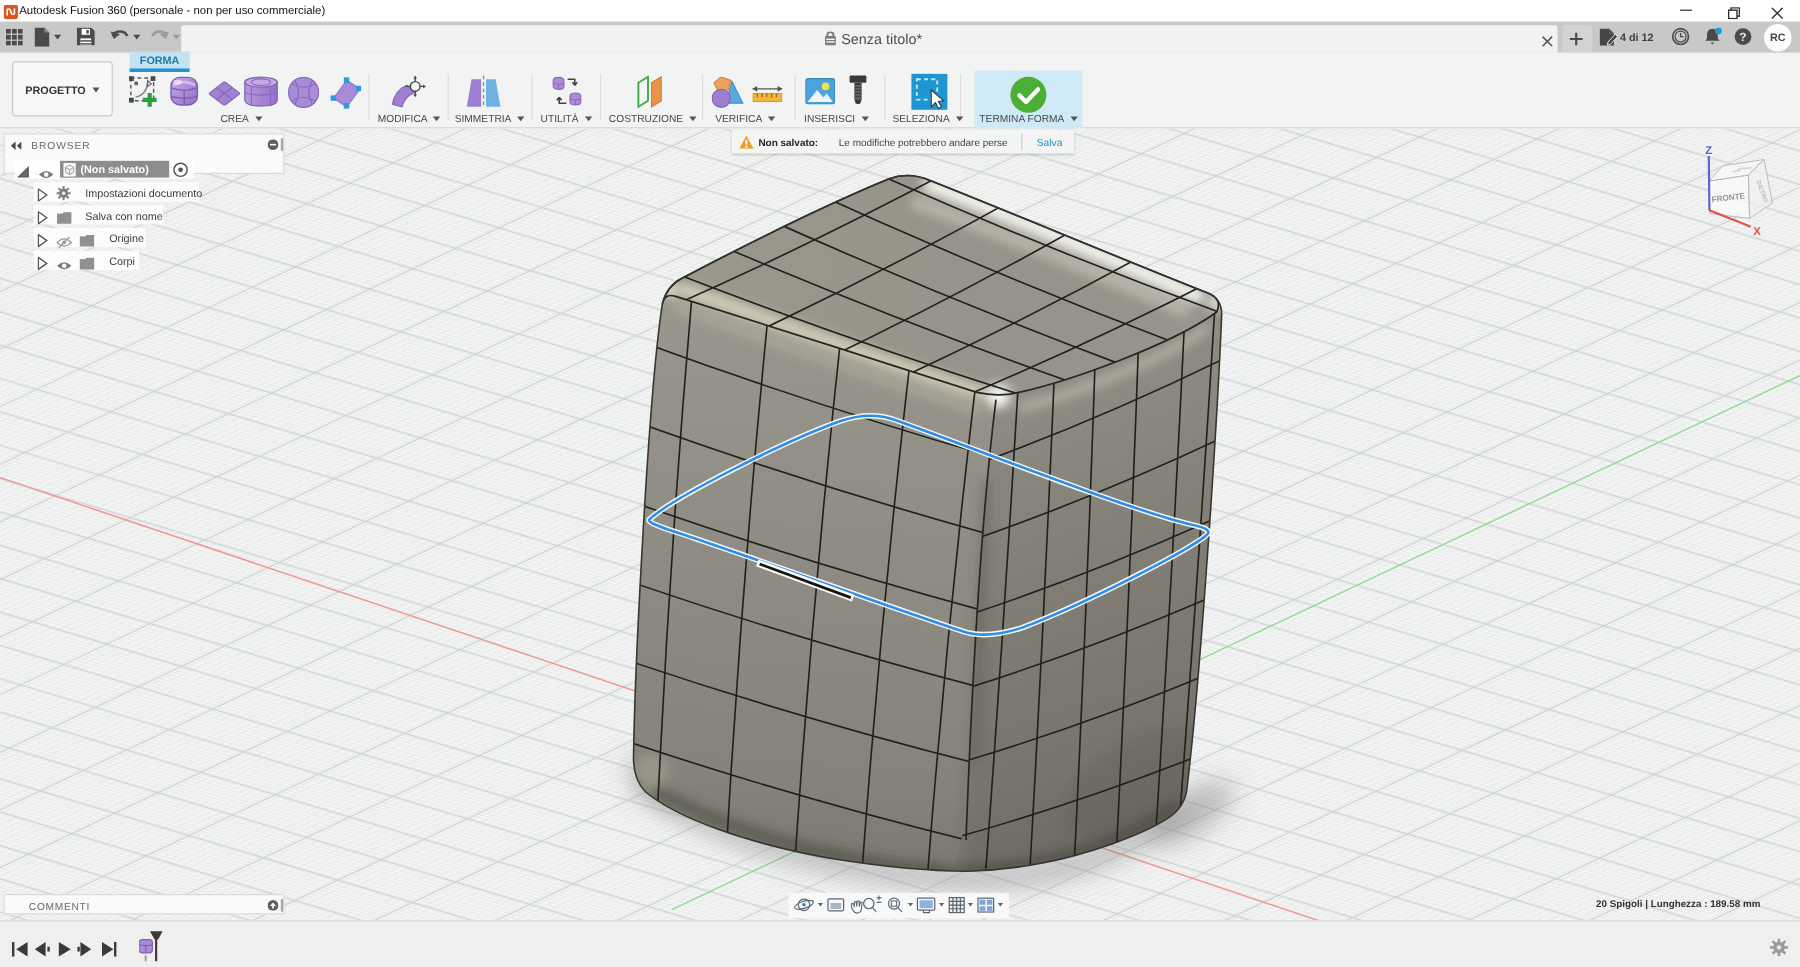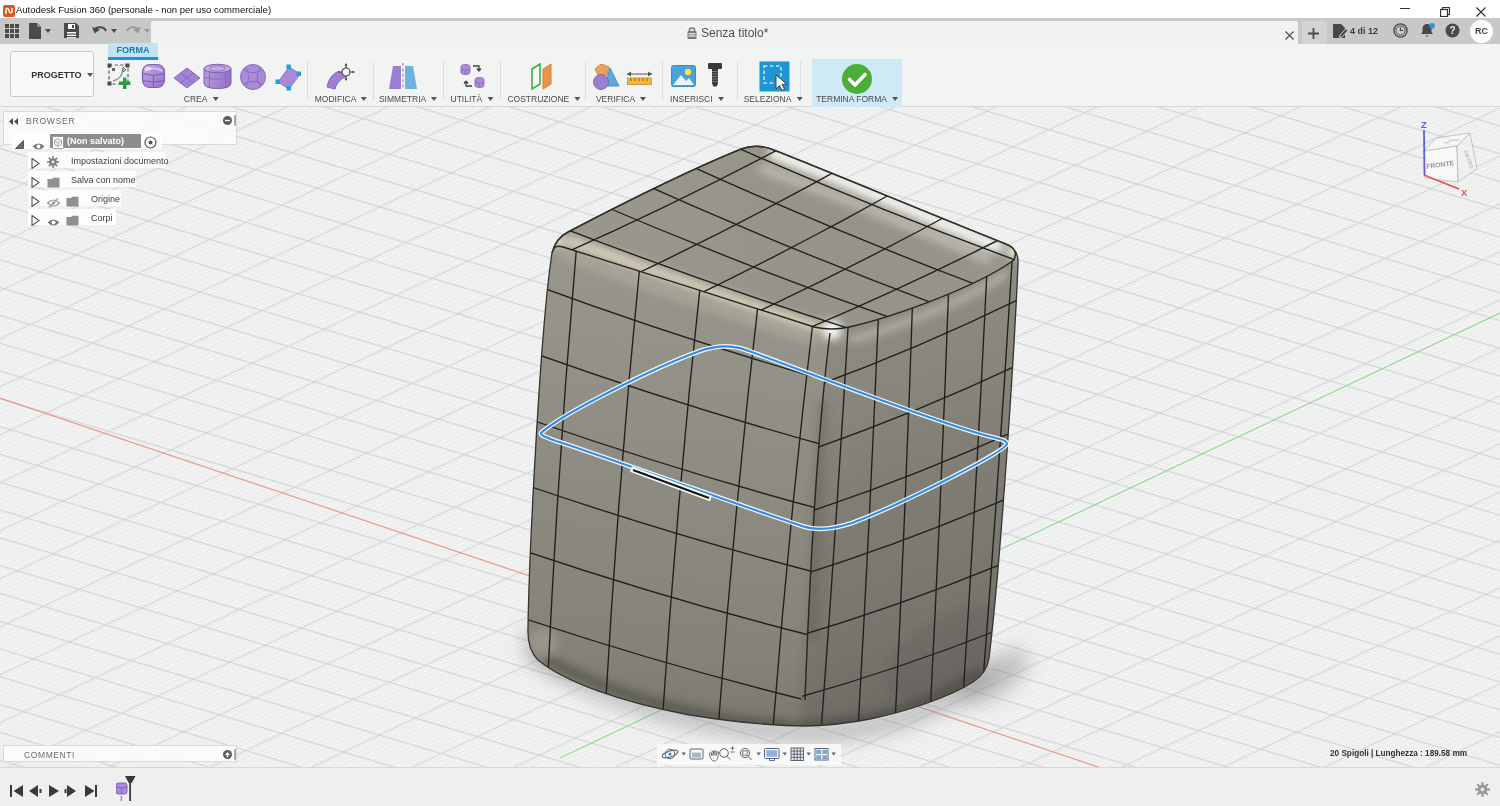--- a/index.html
+++ b/index.html
@@ -5,21 +5,21 @@
 #stage{position:relative;width:1500px;height:806px}
 .abs{position:absolute}
 
 #titlebar{left:0;top:0;width:1500px;height:34px;background:#ffffff}
 
 #tabrow{left:0;top:18px;width:1500px;height:26px;background:#c8c8c8}
 #activetab{position:absolute;left:151px;top:3px;width:1147px;height:23px;background:#f1f2f2;border-radius:2px 2px 0 0}
 #plustab{position:absolute;left:1302px;top:3px;width:25px;height:23px;background:#d3d3d3;border-radius:2px 2px 0 0}
 
 #ribbon{left:0;top:44px;width:1500px;height:63px;background:#f2f3f3;border-bottom:1px solid #d5d6d6}
-#projbtn{position:absolute;left:10px;top:7px;width:84px;height:46px;background:#f7f8f8;border:1px solid #c9caca;border-radius:3px;font-size:9px;color:#333;text-align:right;line-height:46px;font-weight:bold}
+#projbtn{position:absolute;left:10px;top:7px;width:84px;height:46px;background:#f7f8f8;border:1px solid #c9caca;border-radius:3px;font-size:9px;color:#333;text-align:center;line-height:46px;font-weight:bold}
 #formatab{position:absolute;left:108px;top:-1px;width:50px;height:14px;background:#c3e3f3;color:#1d7aa8;font-size:9px;font-weight:bold;text-align:center;line-height:14px}
 #formatab:after{content:"";position:absolute;left:0;top:14px;width:50px;height:3px;background:#2094d2}
 .rlabel{position:absolute;top:50px;font-size:8.5px;color:#4a4a4a;white-space:nowrap;transform:translateX(-50%)}
 .rsep{position:absolute;top:18px;width:1px;height:38px;background:#dcdddd}
 .car{display:inline-block;width:0;height:0;border-left:3px solid transparent;border-right:3px solid transparent;border-top:4px solid #555;vertical-align:1px;margin-left:3px}
 
 #statusbar{left:0;top:767px;width:1500px;height:39px;background:#efefef;border-top:1px solid #d8d8d8}
 
 .panelbar{position:absolute;background:rgba(251,251,251,0.92);border:1px solid #d9dada;font-size:8.5px;color:#6b6b6b}
 .trow{position:absolute;background:rgba(254,254,254,0.88);font-size:9px;color:#3c3c3c}
@@ -348,20 +348,31 @@
 <div class="rlabel" style="left:201px">CREA <span class="car"></span></div>
 <div class="rlabel" style="left:341px">MODIFICA <span class="car"></span></div>
 <div class="rlabel" style="left:408px">SIMMETRIA <span class="car"></span></div>
 <div class="rlabel" style="left:472px">UTILITÀ <span class="car"></span></div>
 <div class="rlabel" style="left:544px">COSTRUZIONE <span class="car"></span></div>
 <div class="rlabel" style="left:621px">VERIFICA <span class="car"></span></div>
 <div class="rlabel" style="left:697px">INSERISCI <span class="car"></span></div>
 <div class="rlabel" style="left:773px">SELEZIONA <span class="car"></span></div>
 <div class="rlabel" style="left:857px">TERMINA FORMA <span class="car"></span></div>
 </div>
+<div id="notif">
+<div class="abs" style="left:6px;top:5px"><svg width="12" height="11" viewBox="0 0 12 11" style="" xmlns="http://www.w3.org/2000/svg">
+          <path d="M6 0 L12 11 L0 11 Z" fill="#f0a028"></path>
+          <rect x="5.2" y="3.5" width="1.6" height="4" fill="#fff"></rect>
+          <rect x="5.2" y="8.5" width="1.6" height="1.5" fill="#fff"></rect>
+        </svg></div>
+<div class="abs" style="left:22px;top:6px;font-weight:bold;color:#222;font-size:8.3px">Non salvato:</div>
+<div class="abs" style="left:89px;top:6px;color:#444;font-size:8.3px">Le modifiche potrebbero andare perse</div>
+<div class="abs" style="left:241px;top:3px;width:1px;height:14px;background:#ccc"></div>
+<div class="abs" style="left:254px;top:6px;color:#1a8fd1;font-size:8.5px">Salva</div>
+</div>
 <div class="panelbar" style="left:3px;top:111px;width:234px;height:34px">
 <div class="abs" style="left:5px;top:5px"><svg width="9" height="7" viewBox="0 0 9 7" style="" xmlns="http://www.w3.org/2000/svg">
           <path d="M4 0 L0 3.5 L4 7 Z M9 0 L5 3.5 L9 7 Z" fill="#4a4a4a"></path>
         </svg></div>
 <div class="abs" style="left:22px;top:4px;letter-spacing:0.8px;color:#6b6b6b">BROWSER</div>
 <div class="abs" style="left:219px;top:4px"><svg width="9" height="9" viewBox="0 0 9 9" style="" xmlns="http://www.w3.org/2000/svg">
           <circle cx="4.5" cy="4.5" r="4.5" fill="#5e5e5e"></circle>
           <rect x="2" y="3.9" width="5" height="1.3" fill="#fff"></rect>
         </svg></div>
 <div class="abs" style="left:230px;top:2.5px;width:2px;height:11px;background:#a8a8a8;border-radius:2px"></div>

